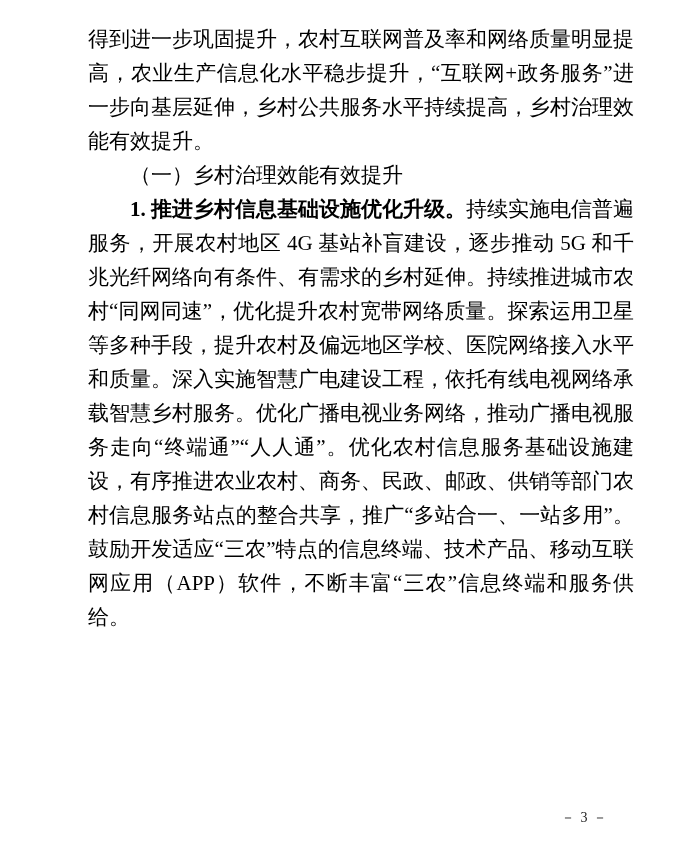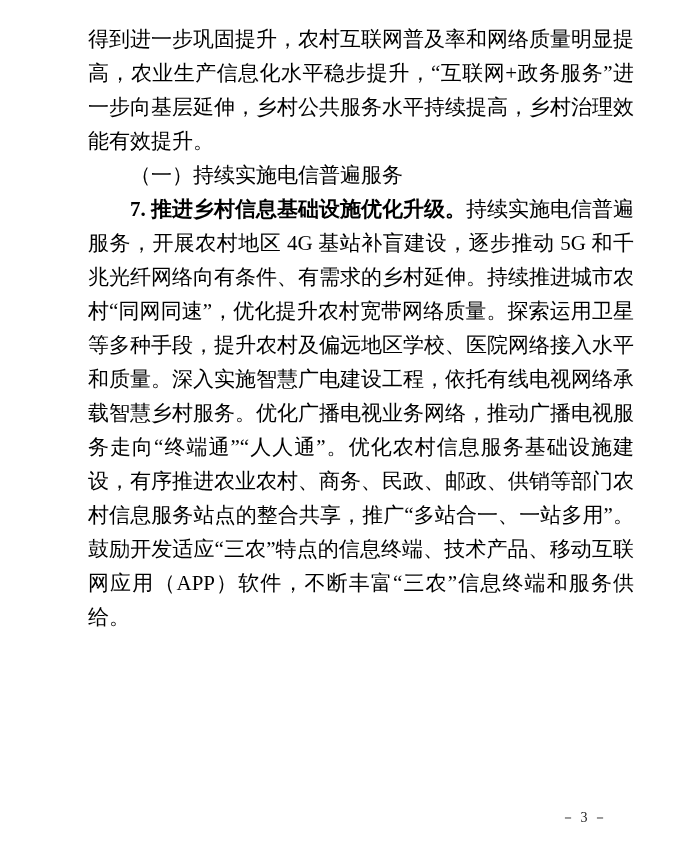--- a/index.html
+++ b/index.html
@@ -61,22 +61,22 @@
 </head>
 <body>
 
 <div class="page">
   <div class="content">
 
     <p class="no-indent">得到进一步巩固提升，农村互联网普及率和网络质量明显提高，农业生产信息化水平稳步提升，“互联网+政务服务”进一步向基层延伸，乡村公共服务水平持续提高，乡村治理效能有效提升。</p>
 
 
 
-    <h3 class="subsection-heading indent">（一）持续实施电信普遍服务</h3>
+    <h3 class="subsection-heading indent">（一）乡村治理效能有效提升</h3>
 
     <p class="indent">
-      <span class="bold-lead">7. 推进乡村信息基础设施优化升级。</span><span>持续实施电信普遍服务，开展农村地区 4G 基站补盲建设，逐步推动 5G 和千兆光纤网络向有条件、有需求的乡村延伸。持续推进城市农村“同网同速”，优化提升农村宽带网络质量。探索运用卫星等多种手段，提升农村及偏远地区学校、医院网络接入水平和质量。深入实施智慧广电建设工程，依托有线电视网络承载智慧乡村服务。优化广播电视业务网络，推动广播电视服务走向“终端通”“人人通”。优化农村信息服务基础设施建设，有序推进农业农村、商务、民政、邮政、供销等部门农村信息服务站点的整合共享，推广“多站合一、一站多用”。鼓励开发适应“三农”特点的信息终端、技术产品、移动互联网应用（APP）软件，不断丰富“三农”信息终端和服务供给。</span>
+      <span class="bold-lead">1. 推进乡村信息基础设施优化升级。</span><span>持续实施电信普遍服务，开展农村地区 4G 基站补盲建设，逐步推动 5G 和千兆光纤网络向有条件、有需求的乡村延伸。持续推进城市农村“同网同速”，优化提升农村宽带网络质量。探索运用卫星等多种手段，提升农村及偏远地区学校、医院网络接入水平和质量。深入实施智慧广电建设工程，依托有线电视网络承载智慧乡村服务。优化广播电视业务网络，推动广播电视服务走向“终端通”“人人通”。优化农村信息服务基础设施建设，有序推进农业农村、商务、民政、邮政、供销等部门农村信息服务站点的整合共享，推广“多站合一、一站多用”。鼓励开发适应“三农”特点的信息终端、技术产品、移动互联网应用（APP）软件，不断丰富“三农”信息终端和服务供给。</span>
     </p>
 
   </div>
 
   <div class="page-number">－ 3 －</div>
 </div>
 
 </body></html>

